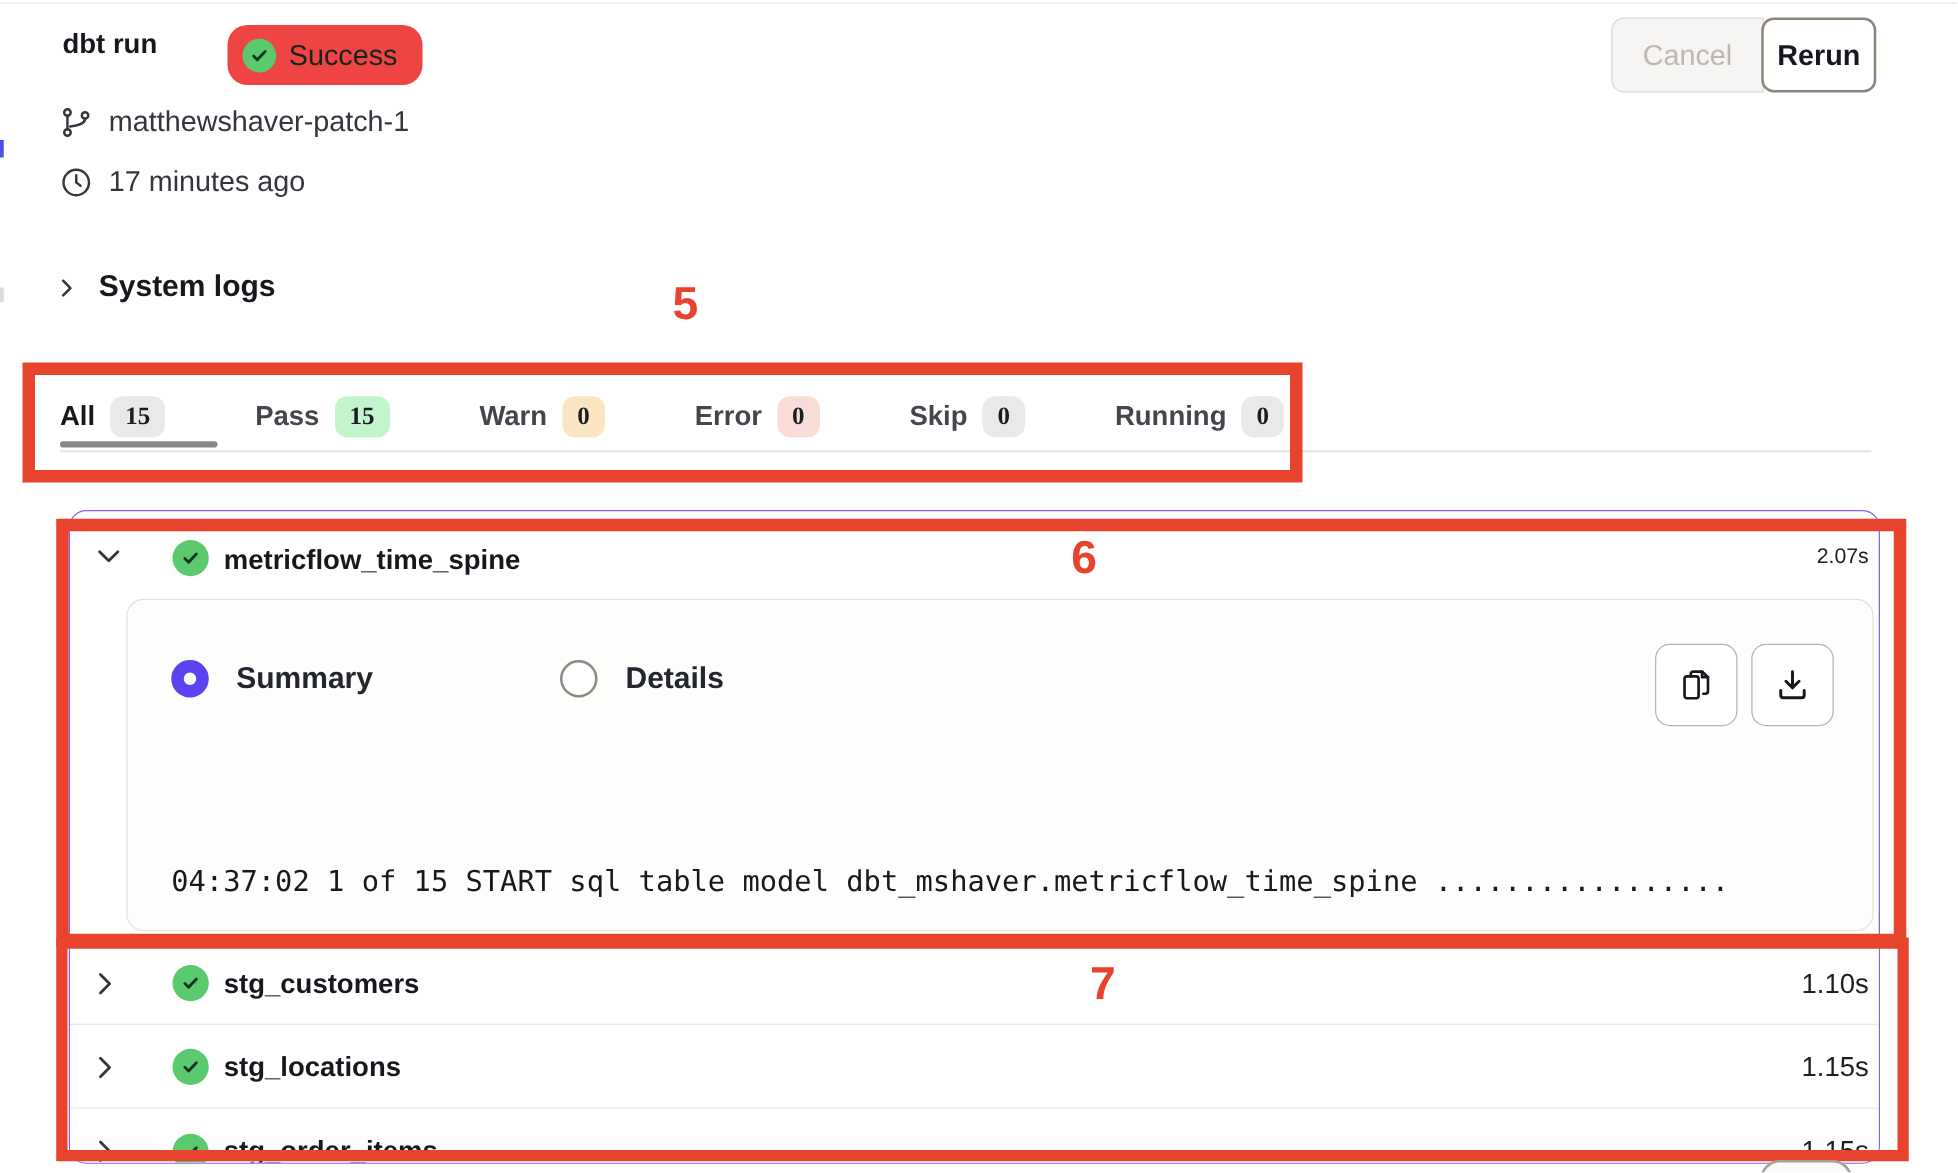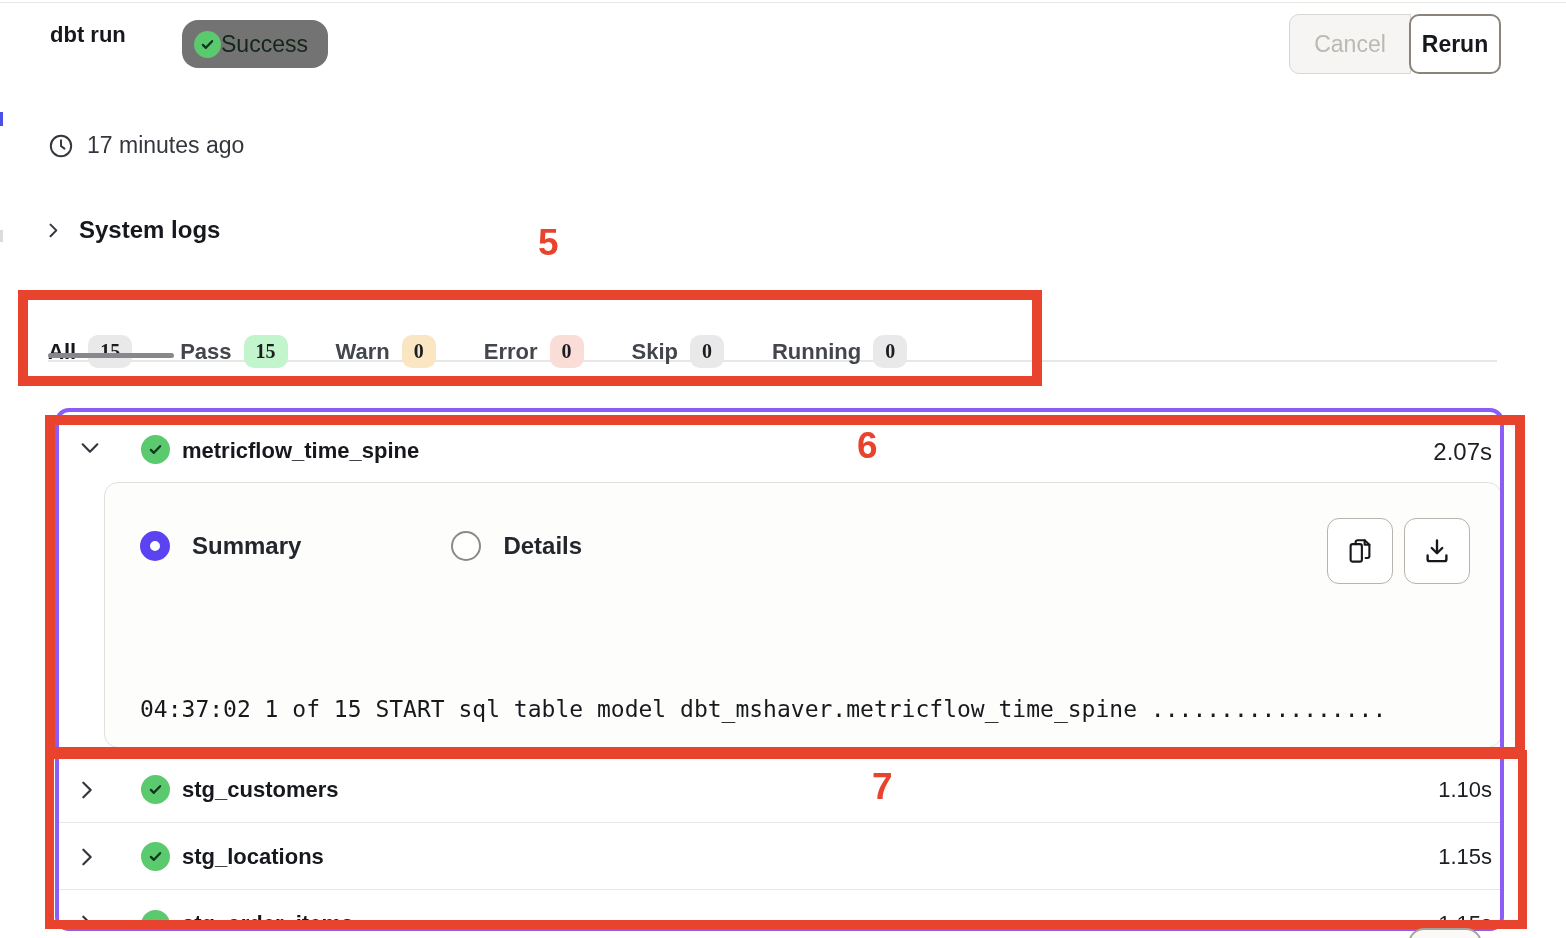--- a/index.html
+++ b/index.html
@@ -9,21 +9,21 @@
     background:#ffffff; font-family:"Liberation Sans","DejaVu Sans",sans-serif;
     color:#16181d;
   }
   .hairline-top { position:absolute; left:0; top:2px; width:1566px; height:1px; background:#e8e6e4; }
   .tick-blue { position:absolute; left:0; top:112px; width:3px; height:14px; background:#4a51e8; }
   .tick-gray { position:absolute; left:0; top:230px; width:3px; height:12px; background:#dddcda; }
 
   
   .page-title { position:absolute; left:50px; top:22px; font-size:22px; font-weight:700; color:#16181d; }
   .success-pill { position:absolute; left:182px; top:20px; height:48px; padding:0 20px 0 12px;
-    background:#737373; border-radius:16px; display:flex; align-items:center; }
+    background:#ef4444; border-radius:16px; display:flex; align-items:center; gap:10px; }
   .success-pill .circ { width:27px; height:27px; border-radius:50%; background:#5bc96d;
     display:flex; align-items:center; justify-content:center; }
   .success-pill .lbl { font-size:23px; font-weight:500; color:#132619; }
   .meta-row { position:absolute; display:flex; align-items:center; gap:13px; color:#33373d; }
   .meta-row.branch { left:48px; top:84px; }
   .meta-row.time   { left:48px; top:132px; }
   .meta-row .txt { font-size:23px; color:#33373d; }
 
   .btn-group { position:absolute; left:1289px; top:14px; display:flex; }
   .btn { height:60px; display:flex; align-items:center; justify-content:center; font-size:23px; }
@@ -41,42 +41,42 @@
   .ann-5 { left:538px; top:222px; }
   .ann-6 { left:857px; top:425px; }
   .ann-7 { left:872px; top:766px; }
   .ann-box { position:absolute; border:10px solid #e8432d; z-index:15; pointer-events:none; }
   .ann-box-5 { left:18px;  top:290px; width:1024px; height:96px; }
   .ann-box-6 { left:45px;  top:415px; width:1480px; height:342px; }
   .ann-box-7 { left:45px;  top:750px; width:1482px; height:179px; border-width:9px; }
 
   
   .tabline { position:absolute; left:48px; top:360px; width:1449px; height:2px; background:#e7e7e6; }
-  .tabs { position:absolute; left:48px; top:322px; display:flex; gap:48px; align-items:flex-end; height:46px; }
+  .tabs { position:absolute; left:48px; top:310px; display:flex; gap:72px; align-items:center; height:46px; }
   .tab { display:flex; align-items:center; gap:12px; cursor:pointer; }
   .tab .t-lbl { font-size:22px; font-weight:600; color:#43464c; }
   .tab.active .t-lbl { color:#16181d; }
   .pill { font-size:20px; font-weight:600; color:#1a1d22; padding:5px 12px; border-radius:10px;font-family:Liberation Serif, serif; }
   .pill.gray  { background:#e9e9e9; }
   .pill.green { background:#c3f5cc; }
   .pill.amber { background:#fae6c3; }
   .pill.red   { background:#f9ddd6; }
   .tab-underline { position:absolute; left:48px; top:353px; width:126px; height:5px; background:#87888c; border-radius:3px; }
 
   
   .card { position:absolute; left:55px; top:408px; width:1449px; height:523px;
-    border:4px solid #8b5cf6; border-radius:14px; background:#ffffff; overflow:hidden;padding-left:10px; }
+    border:1px solid #8b5cf6; border-radius:14px; background:#ffffff; overflow:hidden;padding-left:10px; }
 
   .exp-head { position:absolute; left:0; top:0; width:100%; height:62px; }
   .exp-head .chev { position:absolute; left:20px; top:28px; }
   .check-circ { width:29px; height:29px; border-radius:50%; background:#5bc96d;
     display:flex; align-items:center; justify-content:center; flex:0 0 auto; }
   .exp-head .check-circ { position:absolute; left:82px; top:23px; }
   .exp-head .name { position:absolute; left:123px; top:26px; font-size:22px; font-weight:700; color:#16181d; }
-  .exp-head .dur  { position:absolute; right:8px; top:26px; font-size:24px; color:#1b1e23; }
+  .exp-head .dur  { position:absolute; right:8px; top:26px; font-size:17px; color:#1b1e23; }
 
   .sum-panel { position:absolute; left:45px; top:70px; width:1398px; height:266px;
     border:1px solid #e2e0dd; border-radius:14px; background:#fdfdfc; }
   .radio-row { position:absolute; left:35px; top:48px; display:flex; align-items:center; gap:50px;justify-content:space-between; }
   .radio-opt { display:flex; align-items:center; gap:22px; cursor:pointer; }
   .radio-dot.sel { width:30px; height:30px; border-radius:50%; border:10px solid #5b43f2; background:#ffffff; }
   .radio-dot.un  { width:30px; height:30px; border-radius:50%; border:2px solid #8d8983; background:#ffffff; }
   .radio-opt .r-lbl { font-size:24px; font-weight:600; color:#23262c; }
   .radio-opt.details { margin-left:100px; }
 
@@ -117,20 +117,32 @@
   <div class="page-title">dbt run</div>
   <div class="success-pill">
     <span class="circ">
       <svg width="17" height="17" viewBox="0 0 24 24" fill="none" stroke="#12351f" stroke-width="3.2" stroke-linecap="round" stroke-linejoin="round">
           <path d="M5.5 12.5l4.2 4.2 8.8-9.4"></path>
         </svg>
     </span>
     <span class="lbl">Success</span>
   </div>
 
+  <div class="meta-row branch">
+    <span>
+      <svg width="26" height="26" viewBox="0 0 24 24" fill="none" stroke="#33373d" stroke-width="1.8" stroke-linecap="round">
+        <circle cx="5.5" cy="4.6" r="2.4"></circle>
+          <circle cx="5.5" cy="19.4" r="2.4"></circle>
+          <circle cx="18.5" cy="6.8" r="2.4"></circle>
+        <path d="M5.5 7v10"></path>
+          <path d="M18.5 9.2c0 4.2-6.5 5.2-11 5.8"></path>
+      </svg>
+    </span>
+    <span class="txt">matthewshaver-patch-1</span>
+  </div>
 
   <div class="meta-row time">
     <span>
       <svg width="26" height="26" viewBox="0 0 24 24" fill="none" stroke="#33373d" stroke-width="1.8" stroke-linecap="round">
         <circle cx="12" cy="12" r="9.4"></circle>
           <path d="M12 6.6V12l3.2 2.4"></path>
       </svg>
     </span>
     <span class="txt">17 minutes ago</span>
   </div>

